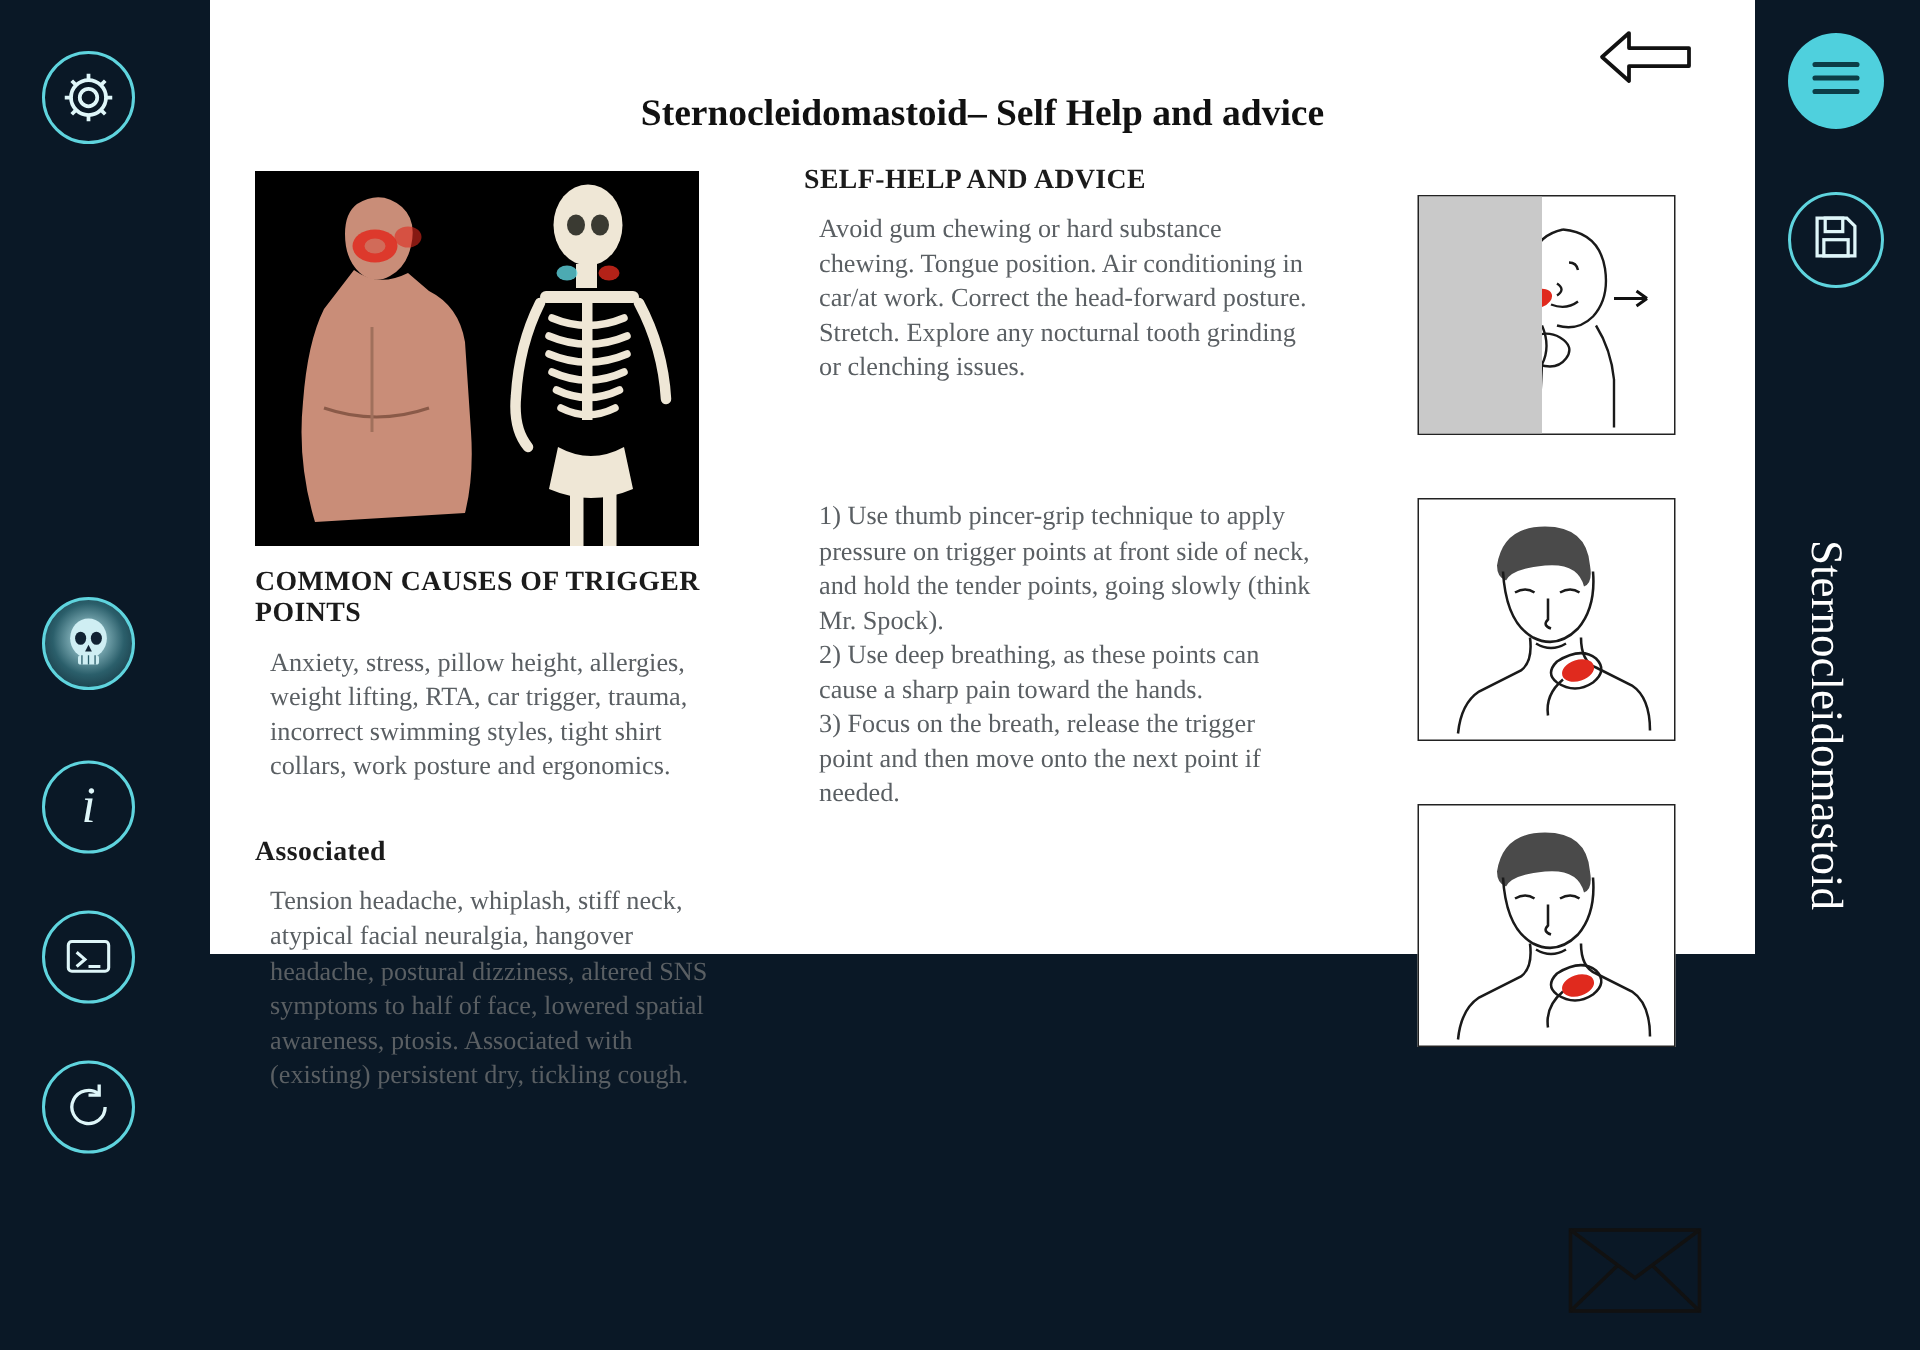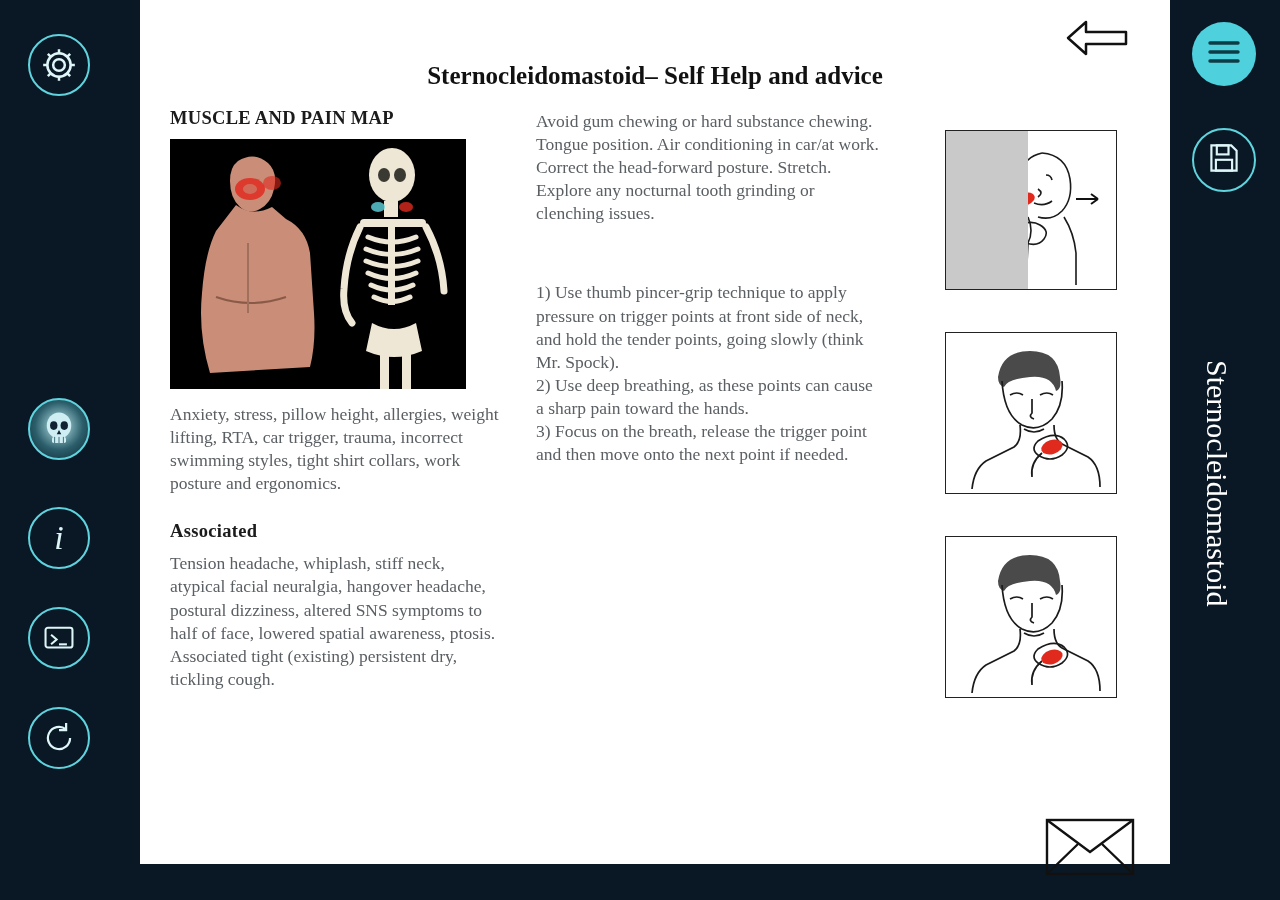--- a/index.html
+++ b/index.html
@@ -94,21 +94,21 @@
     display: flex;
     align-items: flex-start;
   }
 
   
   .sheet {
     position: absolute;
     left: 140px;
     top: 0;
     width: 1030px;
-    height: 864px;
+    height: 636px;
     background: #ffffff;
   }
 
   .back-arrow {
     position: absolute;
     right: 40px;
     top: 14px;
     width: 66px;
     height: 50px;
     color: #111;
@@ -150,21 +150,21 @@
     margin: 0 0 10px 0;
     font-size: 18.5px;
     font-weight: bold;
     color: #1b1b1b;
     letter-spacing: .3px;
     font-family: "Liberation Serif", serif;
   }
   h3.sec.caps { text-transform: uppercase; }
 
   .body-text {
-    margin: 0;
+    margin: 10px;
     font-size: 17.5px;
     line-height: 1.32;
     color: #5a5f63;
     font-family: "Liberation Serif", serif;
   }
 
   
   .figure-box {
     width: 296px;
     height: 250px;
@@ -279,21 +279,20 @@
       <span>
         <svg width="66" height="50" viewBox="0 0 66 50" fill="none" stroke="#111" stroke-width="2.5" stroke-linejoin="round">
           <path d="M62 18 H22 V8 L4 24 L22 40 V30 H62 Z"></path>
         </svg>
       </span>
     </div>
 
     <div class="page-title">Sternocleidomastoid– Self Help and advice</div>
 
     <div class="col-left">
-      <h3 class="sec caps">MUSCLE AND PAIN MAP</h3>
 
       <div class="figure-box">
 
         <svg class="torso" viewBox="0 0 150 240">
           <path d="M62 14 q16 -10 30 2 q10 9 6 26 q-3 14 -14 20 q-11 6 -20 -2 q-10 -9 -10 -26 q0 -14 8 -20z" fill="#c98d78"></path>
           <path d="M60 58 q16 12 36 2 l14 12 q20 10 24 34 l4 60 q2 30 -4 54 l-100 6 q-12 -40 -8 -80 q3 -40 14 -62z" fill="#c98d78"></path>
           <ellipse cx="74" cy="42" rx="15" ry="11" fill="#e02a1e" opacity="0.85"></ellipse>
           <ellipse cx="74" cy="42" rx="7" ry="5" fill="#c98d78" opacity="0.6"></ellipse>
           <ellipse cx="96" cy="36" rx="9" ry="7" fill="#e02a1e" opacity="0.6"></ellipse>
           <path d="M40 150 q35 12 70 0" stroke="#8a5a48" stroke-width="2" fill="none"></path>
@@ -318,29 +317,31 @@
           </g>
           <rect x="74" y="80" width="7" height="80" fill="#efe7d6"></rect>
           <path d="M46 82 q-14 28 -16 62 q-2 22 8 34" stroke="#efe7d6" stroke-width="7" fill="none" stroke-linecap="round"></path>
           <path d="M112 82 q16 30 18 64" stroke="#efe7d6" stroke-width="7" fill="none" stroke-linecap="round"></path>
           <path d="M58 178 q22 12 44 0 l6 28 q-28 12 -56 0z" fill="#efe7d6"></path>
           <rect x="66" y="206" width="9" height="38" fill="#efe7d6"></rect>
           <rect x="88" y="206" width="9" height="38" fill="#efe7d6"></rect>
         </svg>
       </div>
 
+      <h3 class="sec caps">COMMON CAUSES OF TRIGGER POINTS</h3>
       <p class="body-text">Anxiety, stress, pillow height, allergies, weight lifting, RTA, car trigger, trauma, incorrect swimming styles, tight shirt collars, work posture and ergonomics.</p>
 
       <div class="gap-lg"></div>
 
       <h3 class="sec">Associated</h3>
-      <p class="body-text">Tension headache, whiplash, stiff neck, atypical facial neuralgia, hangover headache, postural dizziness, altered SNS symptoms to half of face, lowered spatial awareness, ptosis. Associated tight (existing) persistent dry, tickling cough.</p>
+      <p class="body-text">Tension headache, whiplash, stiff neck, atypical facial neuralgia, hangover headache, postural dizziness, altered SNS symptoms to half of face, lowered spatial awareness, ptosis. Associated with (existing) persistent dry, tickling cough.</p>
     </div>
 
     <div class="col-mid">
+      <h3 class="sec caps">SELF-HELP AND ADVICE</h3>
       <p class="body-text">Avoid gum chewing or hard substance chewing. Tongue position. Air conditioning in car/at work. Correct the head-forward posture. Stretch. Explore any nocturnal tooth grinding or clenching issues.</p>
 
       <div style="height:56px"></div>
 
       <p class="body-text" style="white-space: pre-line">1) Use thumb pincer-grip technique to apply pressure on trigger points at front side of neck, and hold the tender points, going slowly (think Mr. Spock).
 2) Use deep breathing, as these points can cause a sharp pain toward the hands.
 3) Focus on the breath, release the trigger point and then move onto the next point if needed.</p>
     </div>
 
     <div class="col-right">

